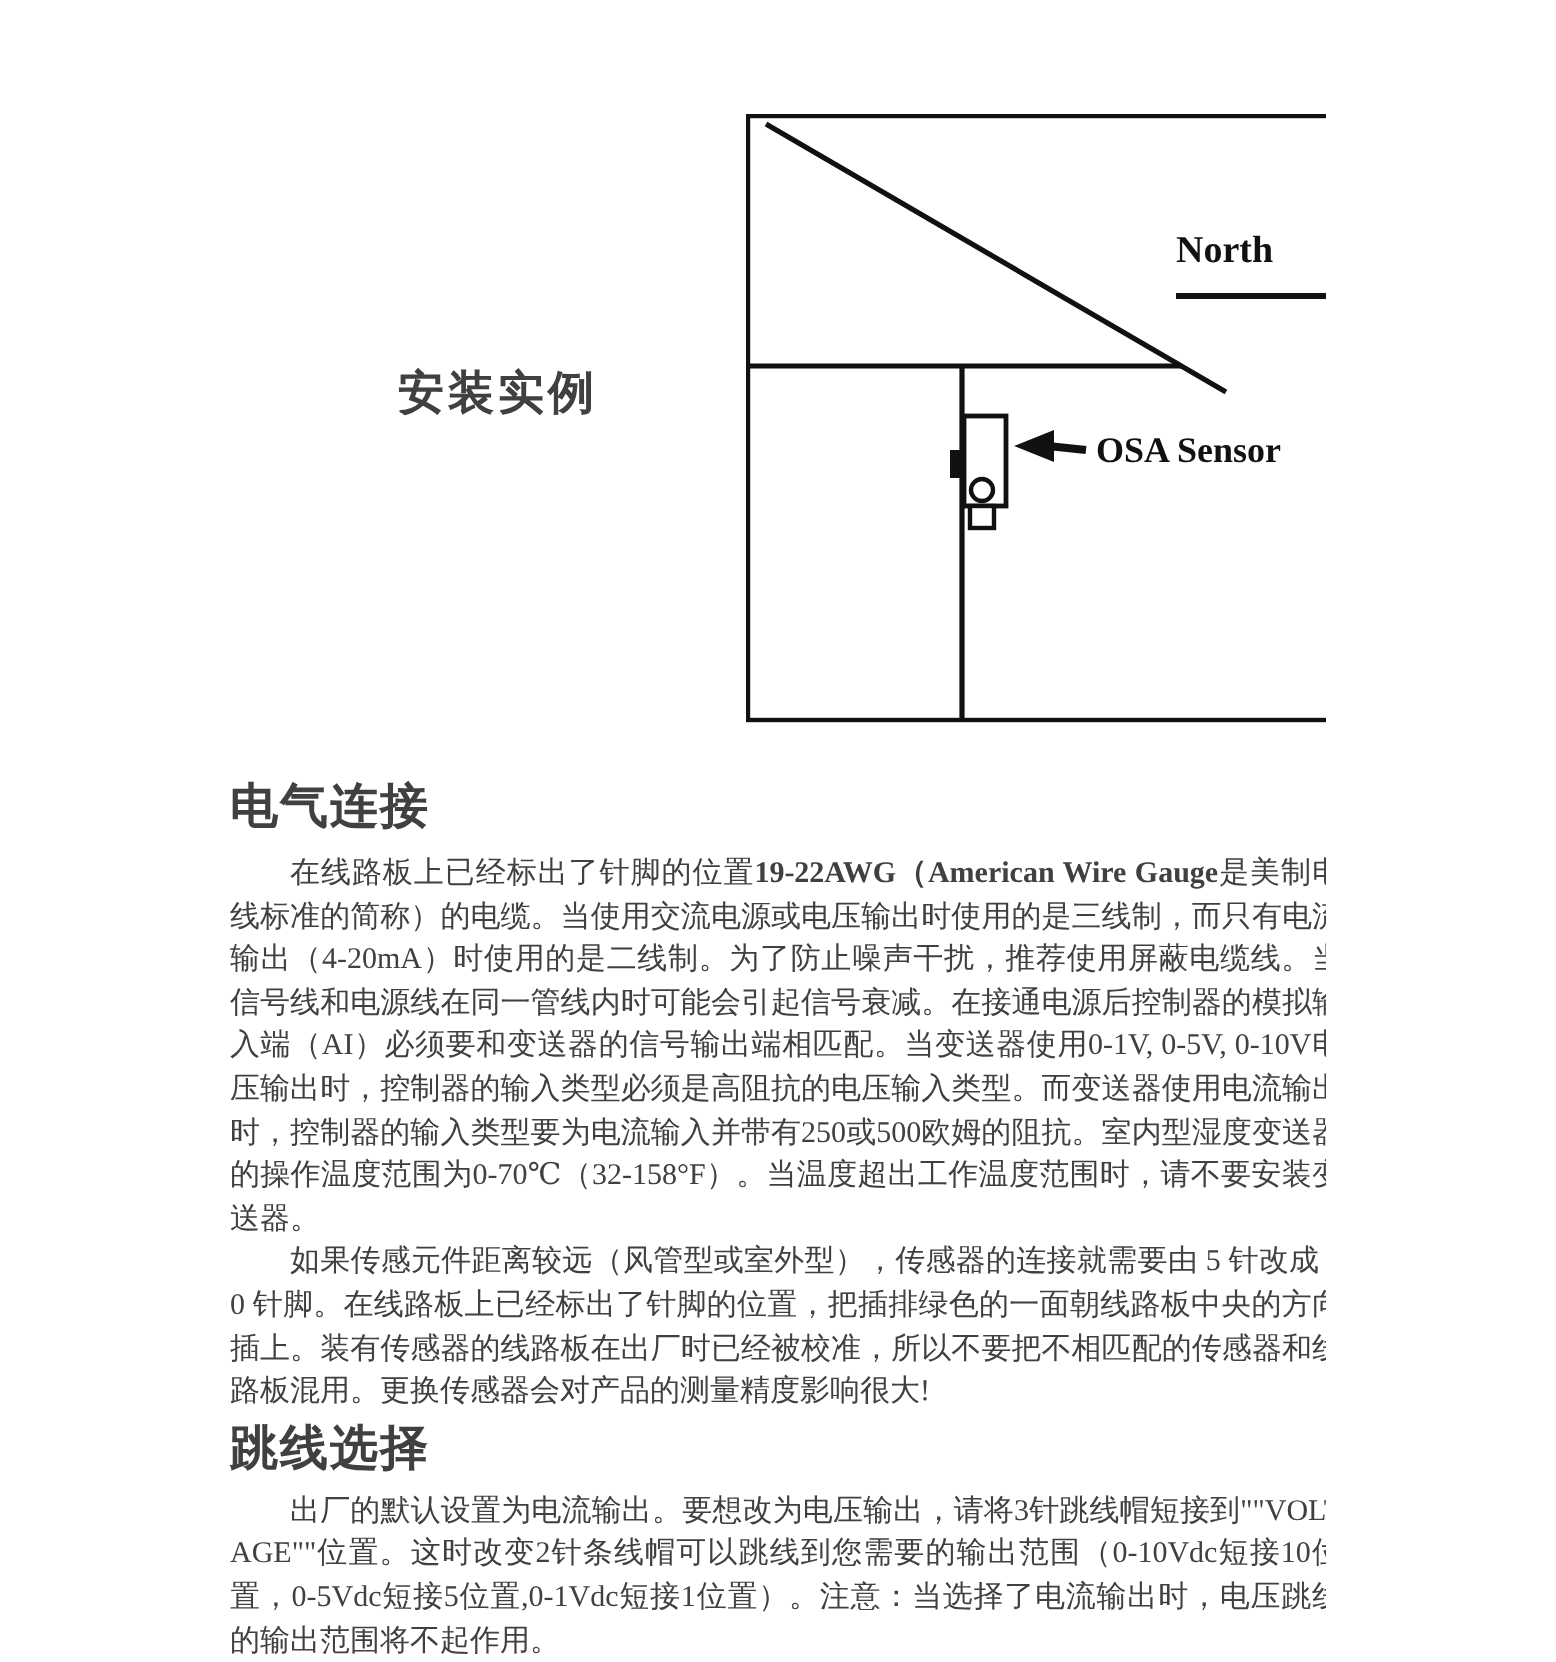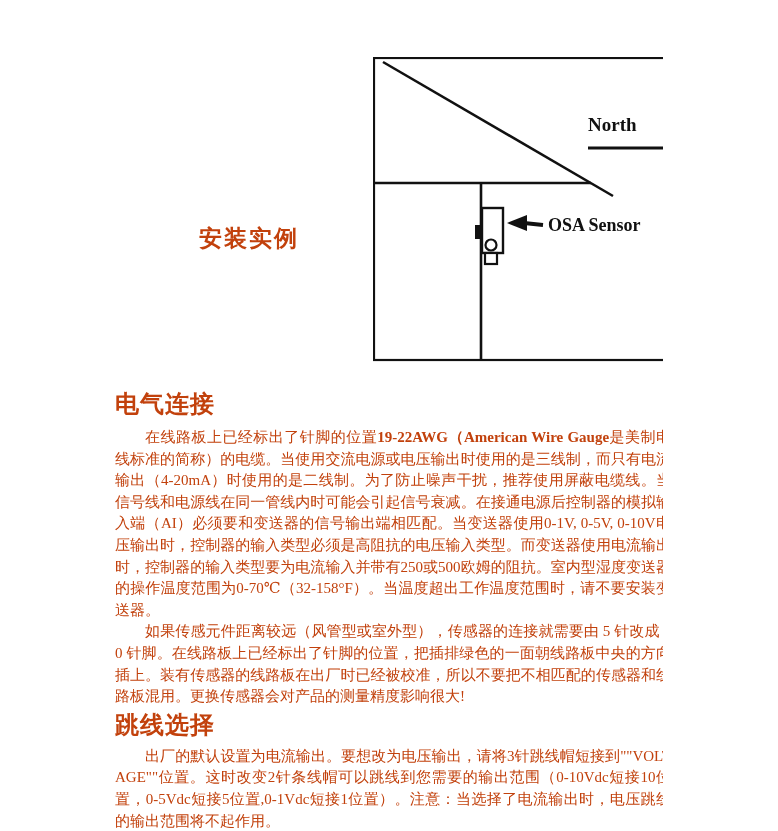--- a/index.html
+++ b/index.html
@@ -1,28 +1,28 @@
 <!DOCTYPE html>
 <html><head>
 <meta charset="utf-8">
 <style>
   html,body{margin:0;padding:0;background:#ffffff;}
   .page{
     position:relative;
     width:663px;height:831px;
     background:#ffffff;
     font-family:"Liberation Serif","DejaVu Serif",serif;
-    color:#c2410c;
+    color:#404040;
     overflow:hidden;
   }
   .figure{position:absolute;left:373px;top:57px;width:323px;height:305px;}
   .figure svg{display:block;}
   .figure-caption{
     position:absolute;left:199px;top:181px;
-    font-size:23px;font-weight:bold;letter-spacing:2px;margin-top:42px;
+    font-size:23px;font-weight:bold;letter-spacing:2px;
   }
   .content{position:absolute;left:115px;top:391px;width:556px;}
   .content h2{
     font-size:24px;font-weight:bold;margin:0 0 10px 0;line-height:26px;letter-spacing:1px;
   }
   .content h2.s2{margin:4px 0 8px 0;}
   .content p{
     margin:0;font-size:15px;line-height:21.6px;
     text-align:justify;text-justify:inter-character;
     text-indent:2em;word-break:break-all;

